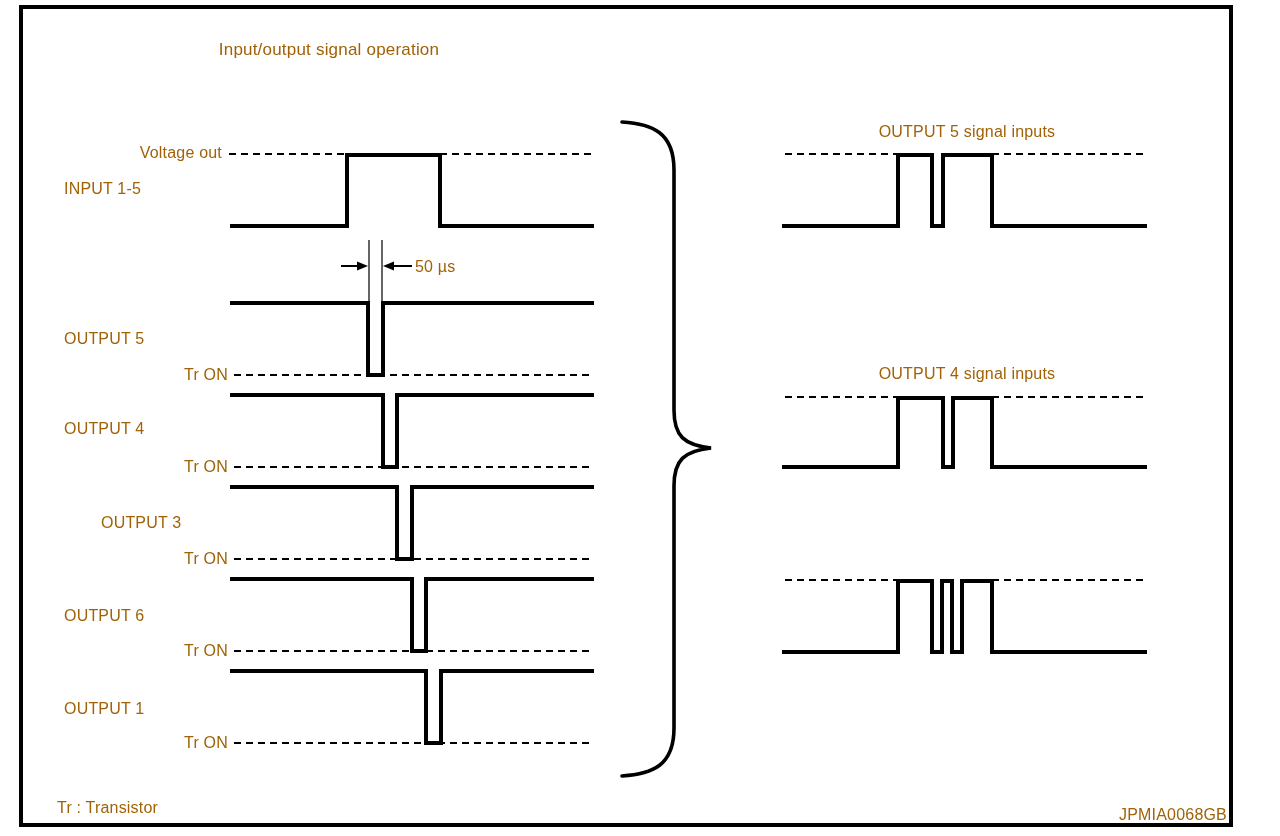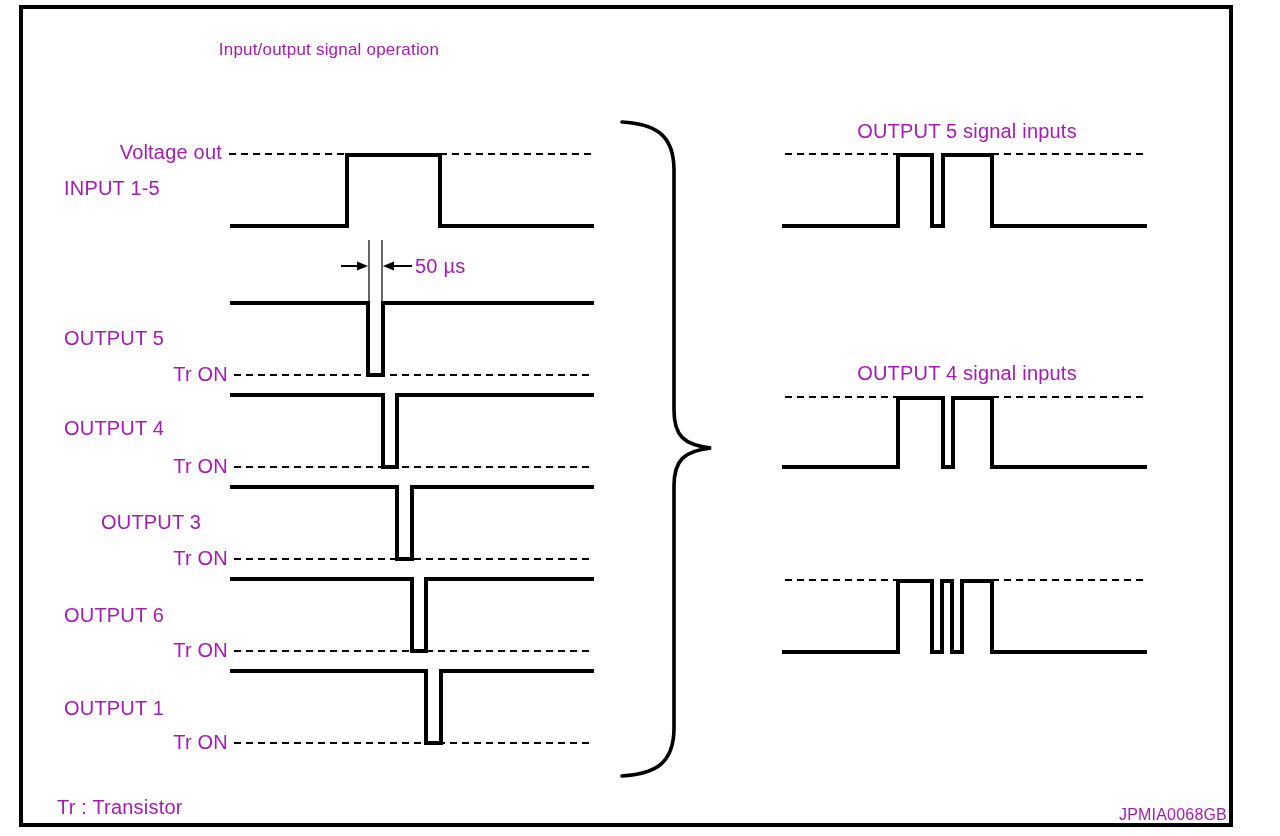--- a/index.html
+++ b/index.html
@@ -1,27 +1,27 @@
 <!DOCTYPE html>
 <html><head>
 <meta charset="utf-8">
 <style>
   html,body{margin:0;padding:0;background:#ffffff;}
   .stage{
     position:relative;
     width:1280px;height:836px;
     background:#ffffff;
     font-family:"Liberation Sans", sans-serif;
-    color:#a21caf;
+    color:#a16207;
     overflow:hidden;
   }
   .stage svg{position:absolute;left:0;top:0;}
   .lbl{
     position:absolute;
-    font-size:20px;
+    font-size:16px;
     line-height:17px;
     letter-spacing:0.2px;
     white-space:nowrap;
   }
   .title{font-size:17px;text-align:center;width:420px;}
   .ralign{text-align:right;}
   .calign{text-align:center;}
   .small{font-size:16px;line-height:13px;}
 </style>
 </head>

